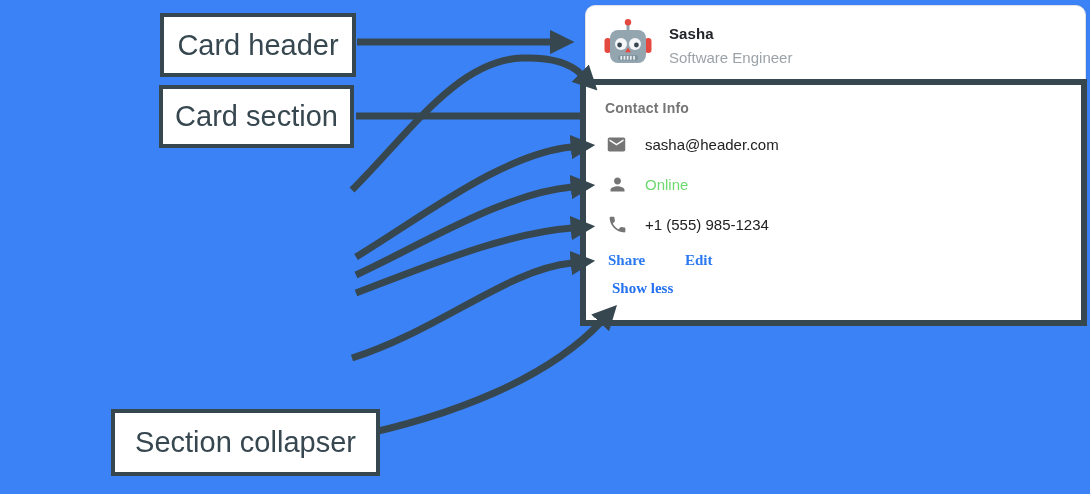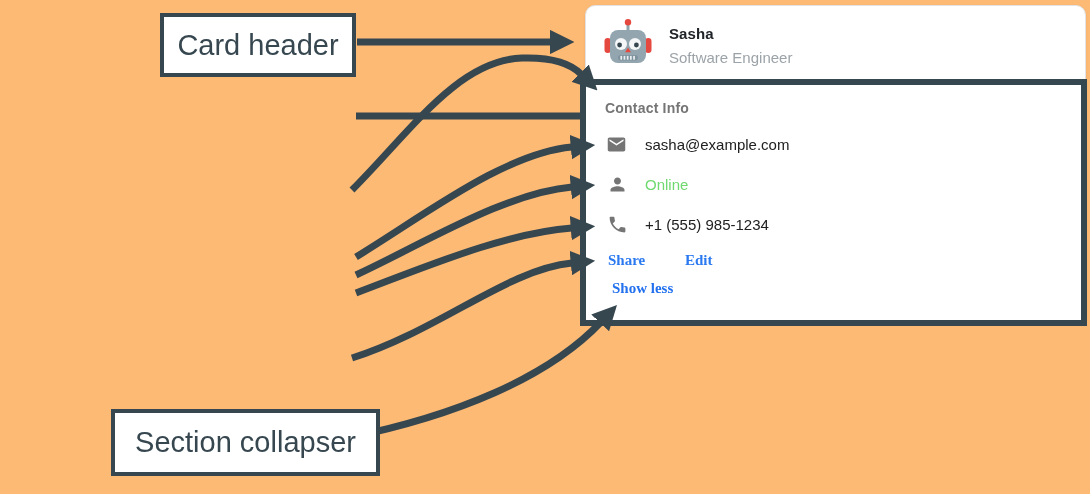--- a/index.html
+++ b/index.html
@@ -1,18 +1,18 @@
 <!DOCTYPE html>
 <html><head>
 <meta charset="utf-8">
 <style>
   * { margin:0; padding:0; box-sizing:border-box; }
   html,body { background:#ffffff; }
   .canvas {
-    position:relative; width:1090px; height:494px; background:#fdba74;
+    position:relative; width:1090px; height:494px; background:#3b82f6;
     font-family:"Liberation Sans", sans-serif; overflow:hidden;
   }
 
   
   .anno-label {
     position:absolute; background:#ffffff; border:4px solid #374750;
     color:#374750; font-size:29px; line-height:1;
     display:flex; align-items:center; justify-content:center;
     z-index:5; white-space:nowrap;
   }
@@ -70,20 +70,21 @@
   #btn-share { left:22px; top:167px; }
   #btn-edit  { left:99px; top:167px; }
   #btn-show-less { left:26px; top:195px; font-weight:700; color:#2371EE; }
 </style>
 </head>
 <body>
 
 <div class="canvas">
 
   <div class="anno-label" id="lbl-card-header">Card header</div>
+  <div class="anno-label" id="lbl-card-section">Card section</div>
   <div class="anno-label" id="lbl-collapser">Section collapser</div>
 
   <div class="card">
     <svg class="avatar" viewBox="0 0 52 52" aria-hidden="true">
       <rect x="24.5" y="5" width="3" height="10" fill="#8FA3AD"></rect>
       <circle cx="26" cy="5.2" r="3.2" fill="#E5483F"></circle>
       <rect x="2.5" y="21" width="6.5" height="15" rx="3.2" fill="#E5483F"></rect>
       <rect x="43" y="21" width="6.5" height="15" rx="3.2" fill="#E5483F"></rect>
       <rect x="8" y="13" width="36" height="33" rx="8" fill="#93A6B0"></rect>
       <circle cx="19" cy="27" r="6" fill="#F4F6F7"></circle>
@@ -103,21 +104,21 @@
     <div class="user-name">Sasha</div>
     <div class="user-role">Software Engineer</div>
   </div>
 
   <div class="section-box">
     <div class="section-title">Contact Info</div>
 
     <svg class="row-icon" id="icon-mail" viewBox="0 0 24 24" aria-hidden="true">
       <path fill="#757575" d="M20 4H4c-1.1 0-2 .9-2 2v12c0 1.1.9 2 2 2h16c1.1 0 2-.9 2-2V6c0-1.1-.9-2-2-2zm0 4l-8 5-8-5V6l8 5 8-5v2z"></path>
     </svg>
-    <div class="row-text" id="text-mail">sasha@example.com</div>
+    <div class="row-text" id="text-mail">sasha@header.com</div>
 
     <svg class="row-icon" id="icon-person" viewBox="0 0 24 24" aria-hidden="true">
       <path fill="#757575" d="M12 12c2.21 0 4-1.79 4-4s-1.79-4-4-4-4 1.79-4 4 1.79 4 4 4zm0 2c-2.67 0-8 1.34-8 4v2h16v-2c0-2.66-5.33-4-8-4z"></path>
     </svg>
     <div class="row-text" id="text-online">Online</div>
 
     <svg class="row-icon" id="icon-phone" viewBox="0 0 24 24" aria-hidden="true">
       <path fill="#757575" d="M6.62 10.79c1.44 2.83 3.76 5.14 6.59 6.59l2.2-2.2c.27-.27.67-.36 1.02-.24 1.12.37 2.33.57 3.57.57.55 0 1 .45 1 1V20c0 .55-.45 1-1 1-9.39 0-17-7.61-17-17 0-.55.45-1 1-1h3.5c.55 0 1 .45 1 1 0 1.25.2 2.45.57 3.57.11.35.03.74-.25 1.02l-2.2 2.2z"></path>
     </svg>
     <div class="row-text" id="text-phone">+1 (555) 985-1234</div>

